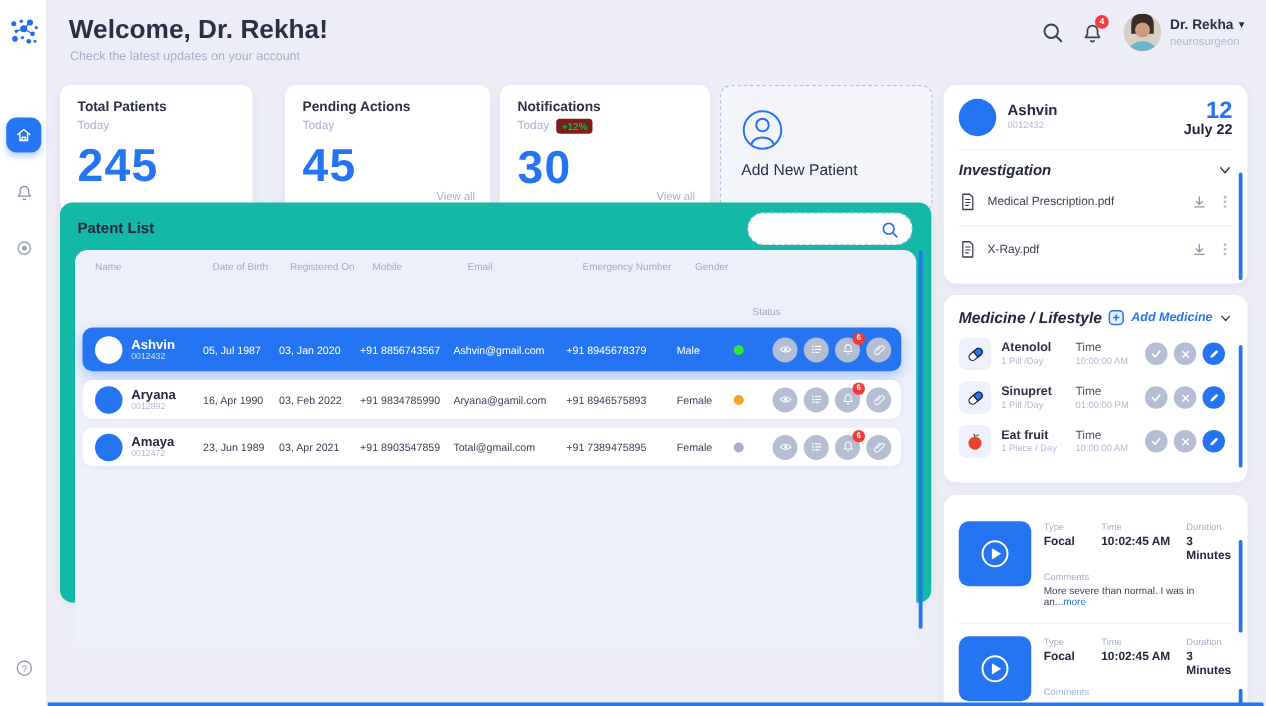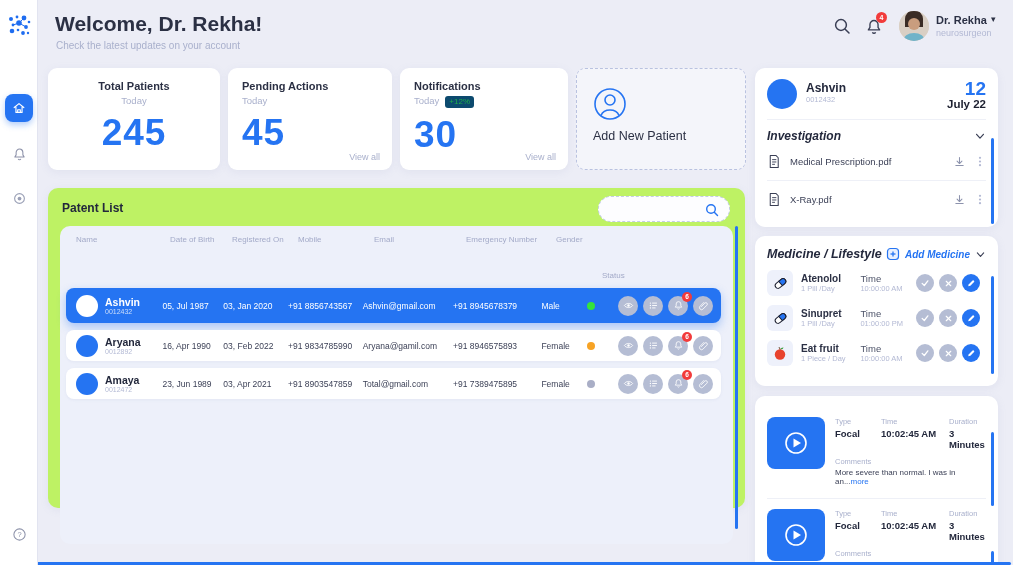--- a/index.html
+++ b/index.html
@@ -20,35 +20,35 @@
   .hd-search { position:absolute; left:833px; top:17px; width:18px; height:18px; cursor:pointer; }
   .hd-bell { position:absolute; left:865px; top:18px; width:18px; height:18px; cursor:pointer; }
   .hd-bell-badge { position:absolute; left:876px; top:12px; min-width:11px; height:11px; border-radius:6px; background:#f23b3b; color:#fff; font-size:7px; font-weight:bold; display:flex; align-items:center; justify-content:center; padding:0 2px; }
   .hd-avatar { position:absolute; left:899px; top:11px; width:30px; height:30px; border-radius:50%; overflow:hidden; background:#e5d9cd; }
   .hd-user { position:absolute; left:936px; top:14px; font-size:11px; font-weight:bold; color:#2b3044; }
   .hd-role { position:absolute; left:936px; top:28px; font-size:9px; color:#b3b9d4; }
   .hd-caret { position:absolute; left:991px; top:14px; font-size:9px; color:#2b3044; cursor:pointer; }
 
   
   .card { position:absolute; background:#fff; border-radius:9px; box-shadow:0 2px 8px rgba(140,150,190,.12); }
-  .sc1 { left:48px; top:68px; width:172px; height:102px;text-align:center; }
+  .sc1 { left:48px; top:68px; width:154px; height:102px; }
   .sc2 { left:228px; top:68px; width:164px; height:102px; }
   .sc3 { left:400px; top:68px; width:168px; height:102px; }
   .sc-add { position:absolute; left:576px; top:68px; width:170px; height:102px; border:1px dashed #b9c2e0; border-radius:9px; background:rgba(255,255,255,.45); cursor:pointer; }
   .sc-pad { padding:12px 14px; }
   .sc-title { font-size:11px; font-weight:bold; color:#2b3044; }
   .sc-period { font-size:9.5px; color:#a9b0cc; margin-top:3px; }
   .sc-value { font-size:37px; font-weight:bold; color:#2574f2; line-height:1; margin-top:8px; letter-spacing:1px; }
   .sc-view { position:absolute; right:12px; bottom:8px; font-size:9px; color:#a9b0cc; cursor:pointer; }
-  .sc-badge { display:inline-block; margin-left:6px; background:#0c4a6e; color:#1fae4b; font-size:8px; font-weight:normal; padding:1.5px 4px; border-radius:3px; }
+  .sc-badge { display:inline-block; margin-left:6px; background:#7f1d1d; color:#1fae4b; font-size:8px; font-weight:bold; padding:1.5px 4px; border-radius:3px; }
   .sc-add-ic { position:absolute; left:16px; top:18px; }
   .sc-add-label { position:absolute; left:16px; top:60px; font-size:12.5px; color:#2b3044; }
 
   
-  .panel { position:absolute; left:48px; top:188px; width:697px; height:320px; background:#bef264; border-radius:10px; box-shadow:0 2px 8px rgba(140,150,190,.12); }
+  .panel { position:absolute; left:48px; top:162px; width:697px; height:320px; background:#14b8a6; border-radius:10px; box-shadow:0 2px 8px rgba(140,150,190,.12); }
   .pl-title { position:absolute; left:14px; top:13px; font-size:12px; font-weight:bold; color:#23283c; }
   .pl-search { position:absolute; right:15px; top:8px; width:132px; height:26px; border:1px dashed #c5cde8; border-radius:13px; background:#fdfdff; }
   .pl-search input { position:absolute; left:13px; top:1px; width:95px; height:22px; border:none; outline:none; background:transparent; font-size:9.5px; color:#5a6078; font-family:Liberation Mono, monospace;margin-top:40px; }
   .pl-search input::placeholder { color:#a9b0cc; }
   .pl-search svg { position:absolute; right:10px; top:6px; }
   .tbl { position:absolute; left:12px; top:38px; width:673px; height:318px; background:#edf0fa; border-radius:10px; }
   .tbl-head { display:flex; padding:9px 0 0 16px; font-size:8px; color:#a3aac8; }
   .trow { display:flex; align-items:center; height:31px; margin:0 12px 7px 6px; background:#fff; border-radius:8px; padding-left:10px; font-size:8.5px; color:#3a3f55; cursor:pointer; box-shadow:0 1px 3px rgba(140,150,190,.10); }
   .trows { margin-top:8px; }
   .trow.sel { height:35px; background:#2574f2; color:#fff; box-shadow:0 4px 10px rgba(37,116,242,.35); }

